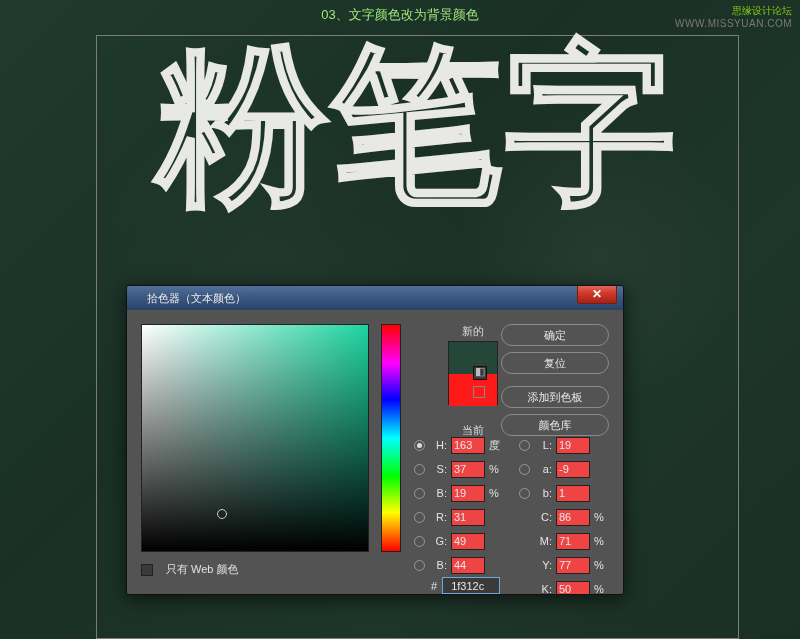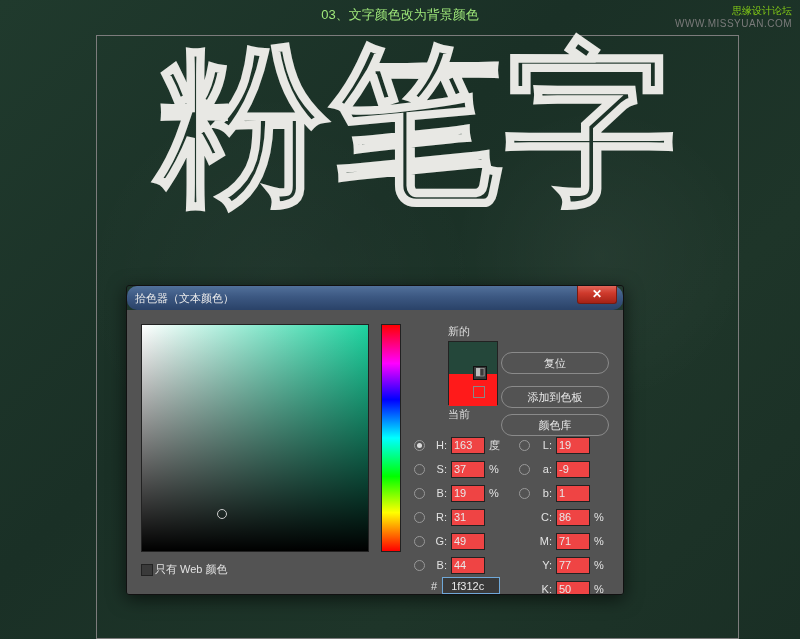--- a/index.html
+++ b/index.html
@@ -6,48 +6,48 @@
 body { width: 800px; height: 639px; background: #1d3428; font-family: "Microsoft YaHei", sans-serif; position: relative; overflow: hidden; }
 .chalk-bg { position: absolute; inset: 0; background: linear-gradient(135deg, #203a2d 0%, #1a3026 40%, #1e3529 70%, #1a2f25 100%); }
 .chalk-bg::before { content:""; position:absolute; inset:0; background: radial-gradient(circle at 35% 45%, rgba(255,255,255,0.03) 0, transparent 200px), radial-gradient(circle at 75% 40%, rgba(255,255,255,0.04) 0, transparent 150px); }
 .page-title { position: absolute; top: 6px; left: 50%; transform: translateX(-50%); color: #9fe87a; font-size: 13px; }
 .watermark-wrap { position: absolute; top: 4px; right: 8px; text-align: right; }
 .wm-a { color: #84cc16; font-size: 10px; font-family: Liberation Serif, serif; }
 .wm-b { color: #7a7a7a; font-size: 10px; letter-spacing: .5px; }
 .frame { position: absolute; top: 35px; left: 96px; width: 643px; height: 604px; border: 1px solid #7c7c7c; }
 .chalk-text { position: absolute; top: 3px; left: 50%; transform: translateX(-50%); text-align:left; font-size: 171px; font-weight: 900; letter-spacing: 3px; line-height: 1; color: transparent; -webkit-text-stroke: 3px #e8e8e4; white-space: nowrap; }
 .picker { position: absolute; left: 126px; top: 285px; width: 498px; height: 310px; border: 1px solid #111; box-shadow: 0 4px 18px rgba(0,0,0,0.6); border-radius: 3px; overflow: hidden; }
-.titlebar { height: 24px; background: linear-gradient(#51709a, #3c5882 45%, #2a4268); position: relative; display: flex; align-items: center; padding-left: 8px; color: #eaeaea; font-size: 11px; border-radius: 10px; }
+.titlebar { height: 24px; background: linear-gradient(#51709a, #3c5882 45%, #2a4268); position: relative; display: flex; align-items: center; padding-left: 20px; color: #eaeaea; font-size: 11px; }
 .close-btn { position: absolute; top: -1px; right: 6px; width: 40px; height: 19px; background: linear-gradient(#e46a5f, #cf3a2c 45%, #a52216); border: 1px solid #7a1a10; border-top: none; border-radius: 0 0 3px 3px; display:flex; align-items:center; justify-content:center; color:#fff; font-size:12px; font-weight:bold; }
 .body-panel { background: #535353; height: calc(100% - 24px); position: relative; color: #e2e2e2; font-size: 11px; }
 .sv-field { position: absolute; left: 14px; top: 14px; width: 228px; height: 228px; background: linear-gradient(to bottom, rgba(0,0,0,0) 0%, #000 100%), linear-gradient(to right, #fff 0%, #1ed4a0 100%); border: 1px solid #222; }
 .sv-marker { position:absolute; width:10px; height:10px; border:1px solid #ccc; border-radius:50%; left: 75px; top: 184px; background: transparent; }
 .hue-col { position: absolute; left: 254px; top: 14px; width: 20px; height: 228px; border:1px solid #222; background: linear-gradient(to bottom, red 0%, #ff00ff 17%, #0000ff 33%, #00ffff 50%, #00ff00 67%, #ffff00 83%, red 100%); }
 .hue-al { border-right:6px solid #e8e8e8; left: 247px; top: 118px; position:absolute; }
 .hue-ar { border-left:6px solid #e8e8e8; left: 276px; top: 118px; position:absolute; }
-.new-old { position:absolute; left: 289px; top: 14px; text-align:left;padding-left:32px; }
+.new-old { position:absolute; left: 289px; top: 14px; text-align:center;padding-left:32px; }
 .no-label { font-size: 11px; color:#ddd; margin-bottom:2px; }
 .no-swatch { width: 50px; height: 64px; border:1px solid #222; }
 .sw-new { height:32px; background:#24473a; }
 .sw-old { height:32px; background:#ff1a1a; }
 .cube-ico { position:absolute; left: 346px; top: 56px; width:14px; height:14px; border:1px solid #111; background:#3b3b3b; }
 .cube-ico::before { content:"◧"; position:absolute; left:1px; top:-2px; font-size:11px; color:#bbb;}
 .square-ico { position:absolute; left: 346px; top: 76px; width:12px; height:12px; border:1px solid #888; }
 .btn { position:absolute; right: 14px; width: 108px; height: 22px; background: #535353; border:1px solid #8a8a8a; border-radius: 11px; color:#e8e8e8; font-size:11px; text-align:center; line-height:20px; }
 .fields { position:absolute; left: 287px; top: 124px; }
 .fr { display:flex; align-items:center; height: 22px; margin-bottom: 2px; }
 .rad { width:11px; height:11px; border:1px solid #999; border-radius:50%; margin-right:4px; display:inline-block; position:relative; }
 .rad.on::after { content:""; position:absolute; left:2px; top:2px; width:5px; height:5px; background:#ddd; border-radius:50%; }
 .flab { width: 18px; text-align:right; margin-right:4px;}
 .finp { width: 34px; height:17px; background:#ef4444; border:1px solid #222; color:#e8e8e8; padding:0 2px; font-size:11px; }
 .funit { margin-left:4px; width:14px; }
 .fieldsR { position:absolute; left: 392px; top: 124px; }
 .hexrow { position:absolute; left: 304px; top: 267px; display:flex; align-items:center; gap:5px;}
 .hexinp { width: 58px; height:17px; background:#3a3a3a; border:1px solid #6fa8d8; color:#e8e8e8; padding:0 8px; font-size:11px; }
-.webonly { position:absolute; left: 14px; top: 252px; display:flex; align-items:center; gap:2px; }
+.webonly { position:absolute; left: 14px; top: 252px; display:flex; align-items:center; gap:13px; }
 .chk { width:12px; height:12px; border:1px solid #222; background:#3a3a3a; display:inline-block; }
 </style>
 </head>
 <body>
 
 <div class="chalk-bg"></div>
 
 <div class="page-title">03、文字颜色改为背景颜色</div>
 <div class="watermark-wrap">
   <div class="wm-a">思缘设计论坛</div>
@@ -72,25 +72,26 @@
     <div class="hue-col"></div>
     <div class="hue-al"></div>
     <div class="hue-ar"></div>
 
     <div class="new-old">
       <div class="no-label">新的</div>
       <div class="no-swatch">
         <div class="sw-new"></div>
         <div class="sw-old"></div>
       </div>
-      <div class="no-label" style="margin-top:2px">当前</div>
+      <div class="no-label" style="margin-top:18px">当前</div>
     </div>
     <span class="cube-ico"></span>
     <span class="square-ico"></span>
 
+    <div class="btn" style="top:14px">确定</div>
     <div class="btn" style="top:42px">复位</div>
     <div class="btn" style="top:76px">添加到色板</div>
     <div class="btn" style="top:104px">颜色库</div>
 
     <div class="fields">
       <div class="fr">
           <span class="rad on"></span>
           <span class="flab">H:</span>
           <input class="finp" value="163" style="">
           <span class="funit">度</span>

